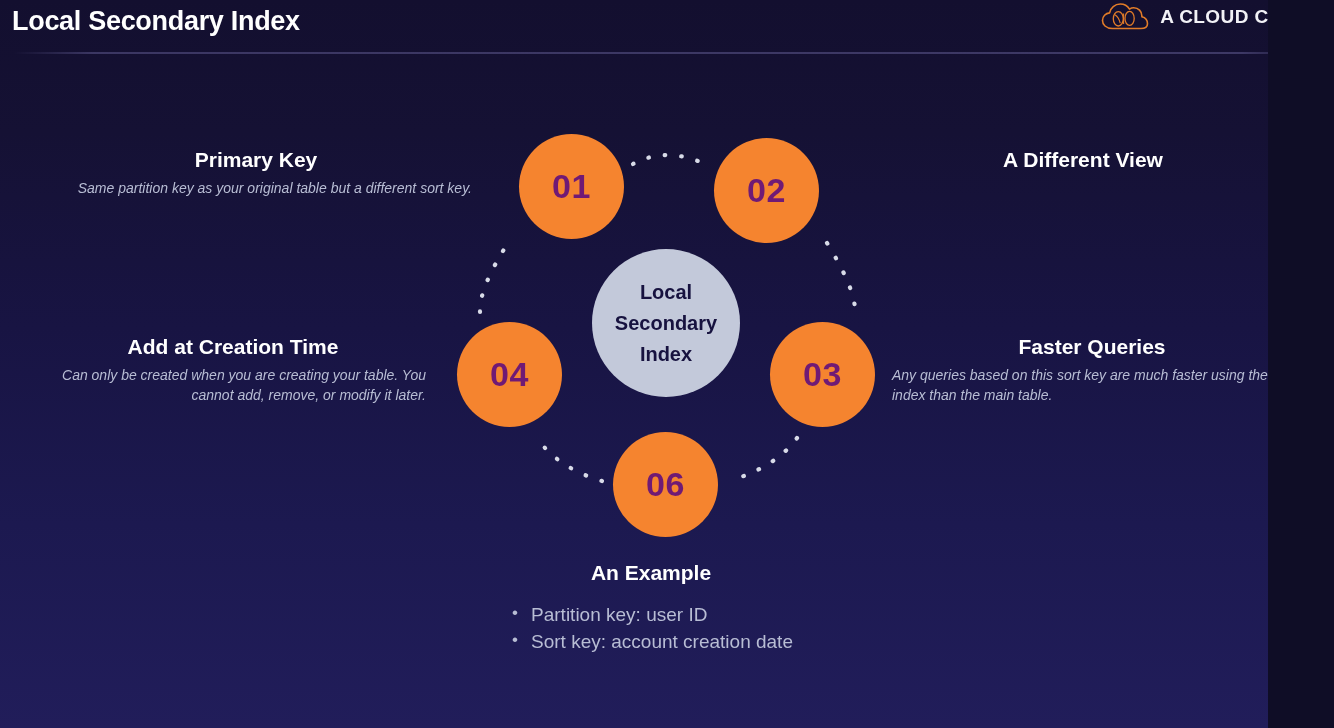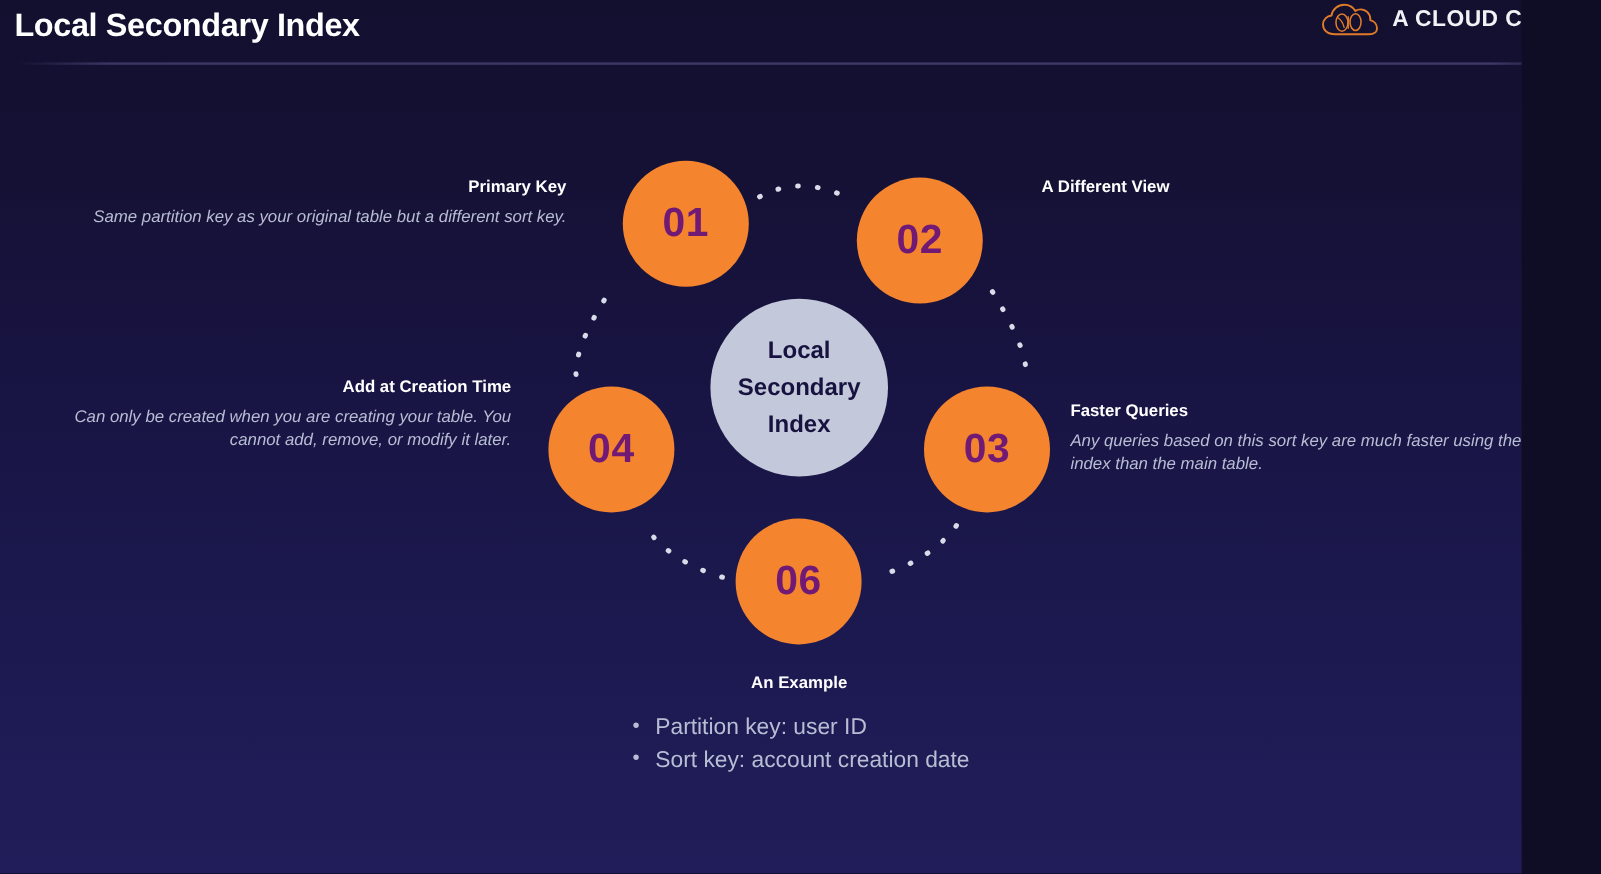--- a/index.html
+++ b/index.html
@@ -82,21 +82,21 @@
     background: #f5842f;
     display: flex;
     align-items: center;
     justify-content: center;
     color: #701a75;
     font-weight: bold;
     font-size: 34px;
     letter-spacing: 0.5px;
   }
   #node-01 { left: 519px; top: 134px; width: 105px; height: 105px; }
-  #node-02 { left: 714px; top: 148px; width: 105px; height: 105px; text-align: right; }
+  #node-02 { left: 714px; top: 138px; width: 105px; height: 105px; text-align: right; }
   #node-03 { left: 770px; top: 322px; width: 105px; height: 105px; }
   #node-04 { left: 613px; top: 432px; width: 105px; height: 105px; }
   #node-05 { left: 457px; top: 322px; width: 105px; height: 105px; }
 
   #hub {
     position: absolute;
     left: 592px;
     top: 249px;
     width: 148px;
     height: 148px;
@@ -108,42 +108,43 @@
     text-align: center;
     color: #17123f;
     font-weight: bold;
     font-size: 20px;
     line-height: 1.55;
   }
 
   
   .block { position: absolute; }
   .block-title {
-    font-size: 14px;
+    font-size: 21px;
     font-weight: bold;
     color: #ffffff;
     margin: 0 0 7px 0;
     line-height: 1.2;
+    text-align: center;
   }
   .block-body {
     font-size: 14px;
     color: #b8bdd4;
     line-height: 1.38;
     margin: 0;
     font-style: italic;
   }
   .align-right { text-align: right; }
   .align-left { text-align: left; }
   .align-center { text-align: center; }
 
   #block-01 { left: 40px;  top: 147px; width: 432px; }
   #block-02 { left: 868px; top: 147px; width: 430px; }
   #block-03 { left: 892px; top: 334px; width: 400px; }
-  #block-05 { left: 40px;  top: 314px; width: 386px; }
-  #block-04 { left: 440px; top: 560px; width: 452px; }
+  #block-05 { left: 40px;  top: 334px; width: 386px; }
+  #block-04 { left: 425px; top: 560px; width: 452px; }
 
   #block-04 .bullets {
     list-style: none;
     margin: 10px 0 0 0;
     padding: 0;
     text-align: left;
     display: inline-block;
   }
   #block-04 .bullets li {
     font-size: 19px;

